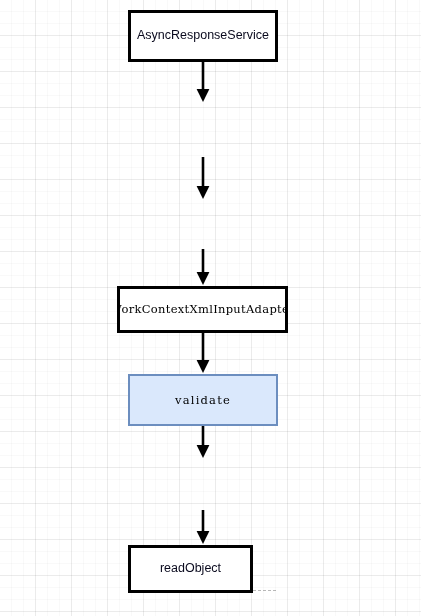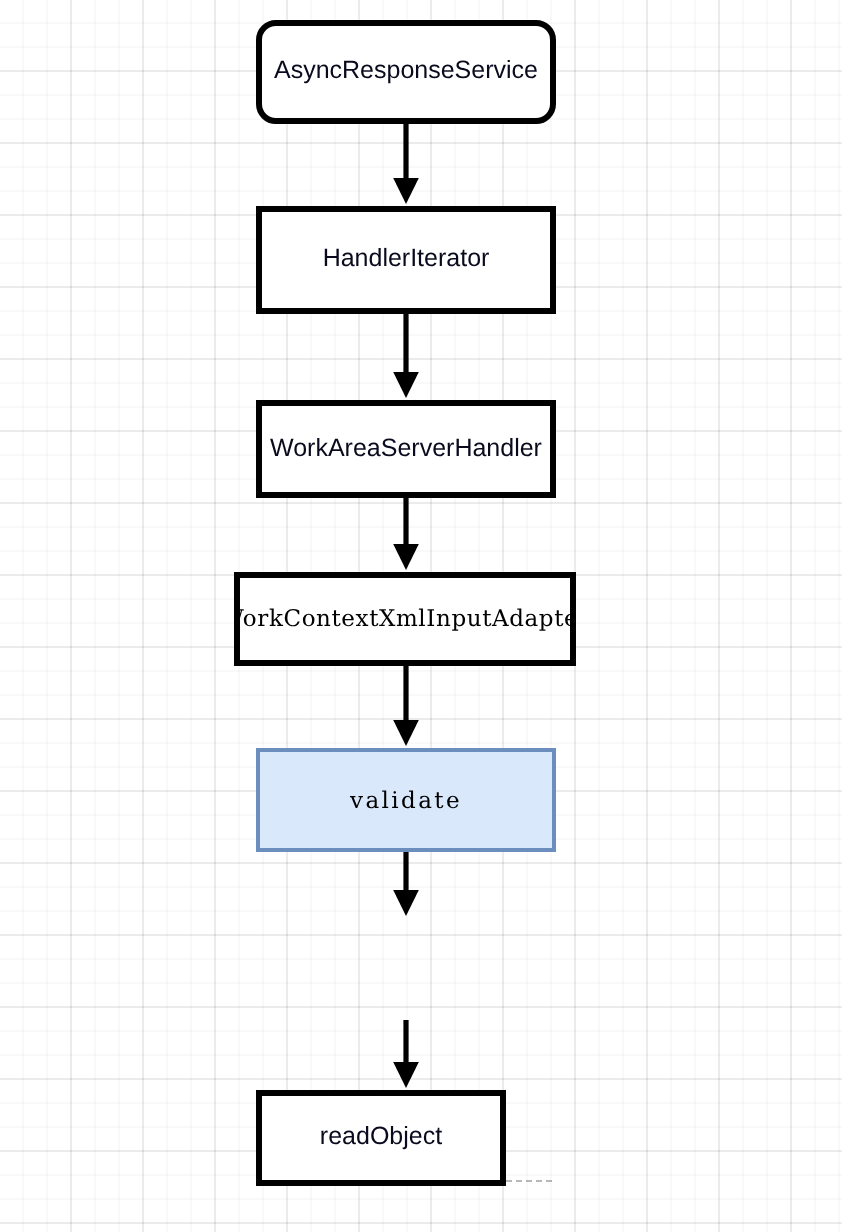--- a/index.html
+++ b/index.html
@@ -114,31 +114,25 @@
     </svg>
   </div>
 
   <div class="edge" style="left:193px; top:510px; width:20px; height:35px;">
     <svg width="20" height="35" viewBox="0 0 20 35">
       <line x1="10" y1="0" x2="10" y2="25" stroke="#000" stroke-width="2.6"></line>
       <polygon points="10,34 3.6,21 16.4,21" fill="#000"></polygon>
     </svg>
   </div>
 
-  <div class="node node-plain" style="left:128px; top:10px; width:150px; height:52px;border-radius:10px;">
+  <div class="node node-plain" style="left:128px; top:10px; width:150px; height:52px;">
     <span>AsyncResponseService</span>
   </div>
 
-  <div class="node node-plain" style="left:128px; top:103px; width:150px; height:54px;">
-    <span>HandlerIterator</span>
-  </div>
 
-  <div class="node node-plain" style="left:128px; top:200px; width:150px; height:49px;">
-    <span>WorkAreaServerHandler</span>
-  </div>
 
   <div class="node node-mono" style="left:117px; top:286px; width:171px; height:47px;">
     <span>WorkContextXmlInputAdapter</span>
   </div>
 
   <div class="node node-highlight" style="left:128px; top:374px; width:150px; height:52px;text-align:right;">
     <span>validate</span>
   </div>
 
 

